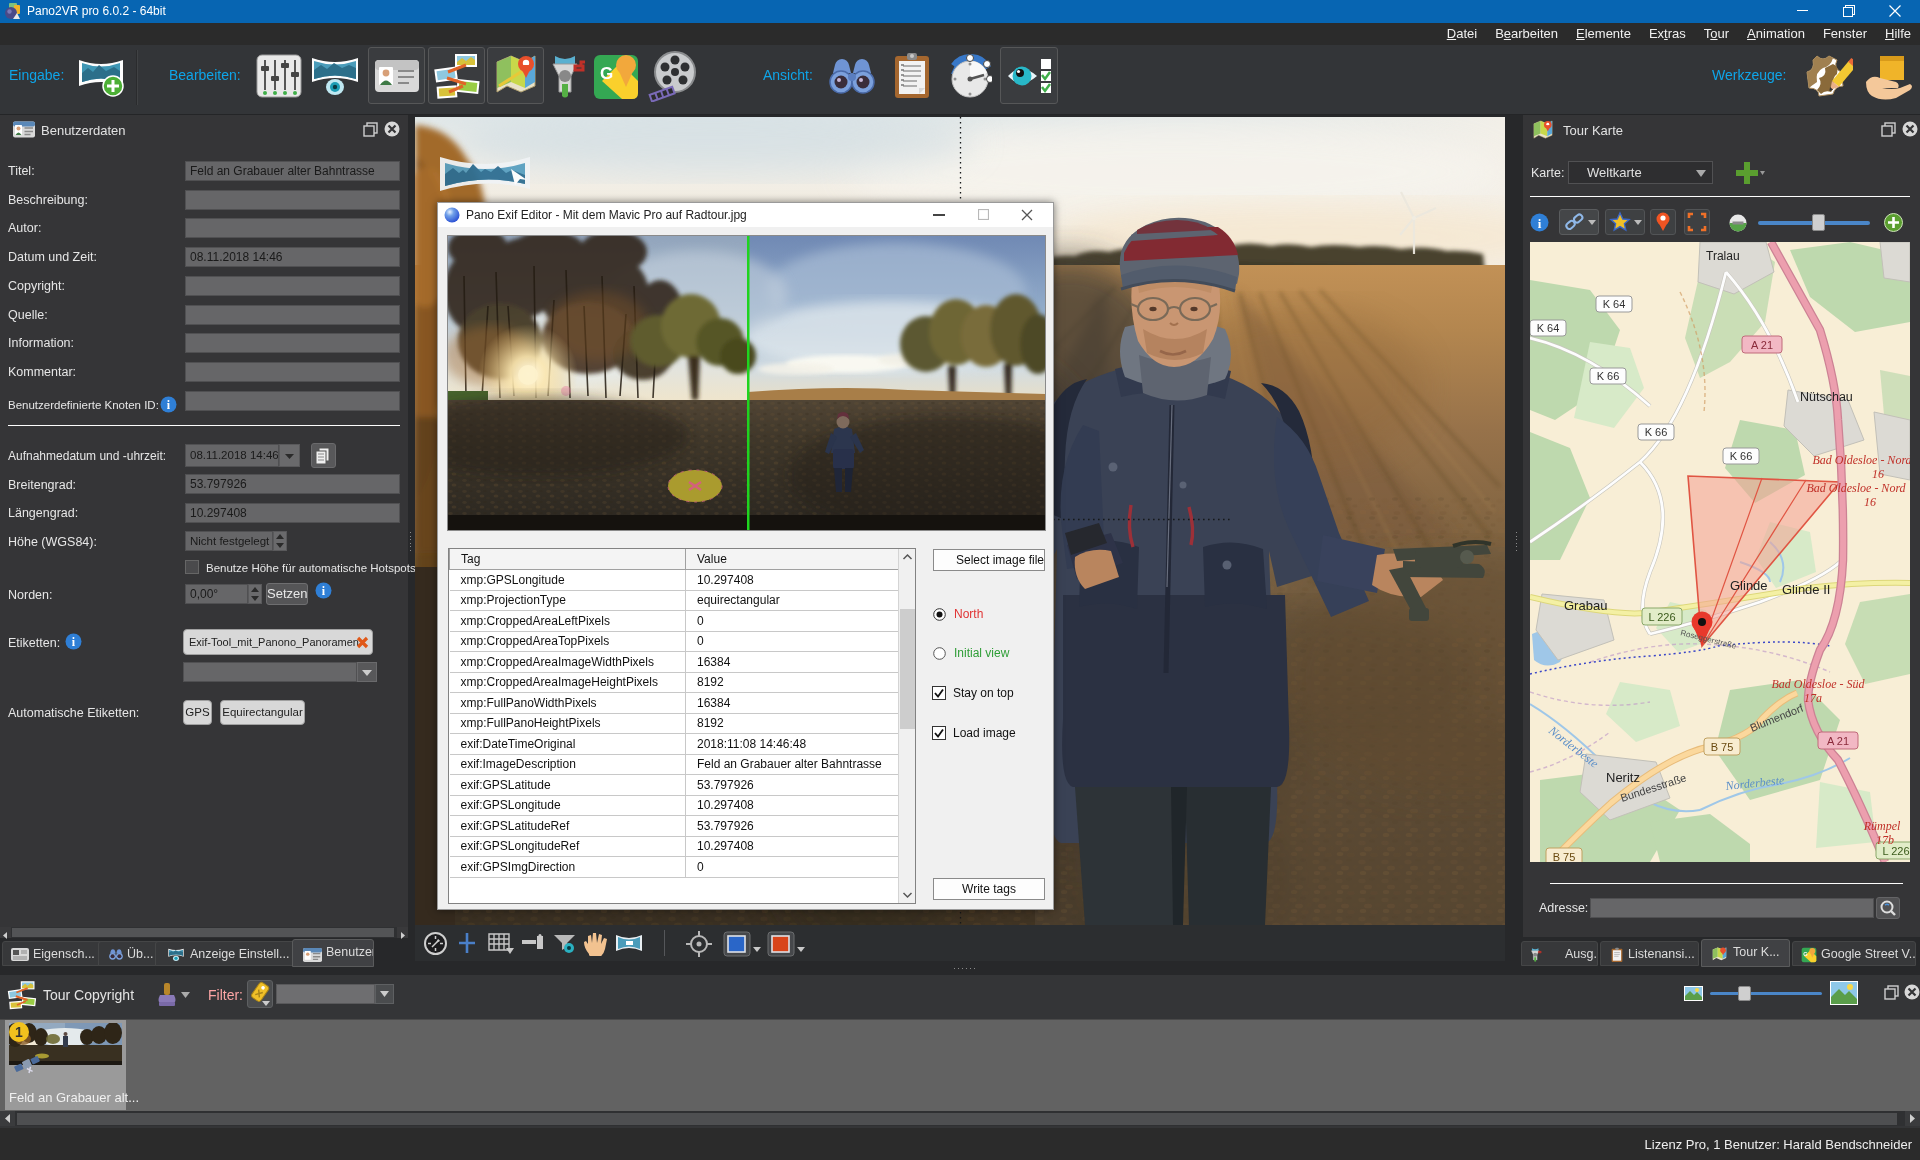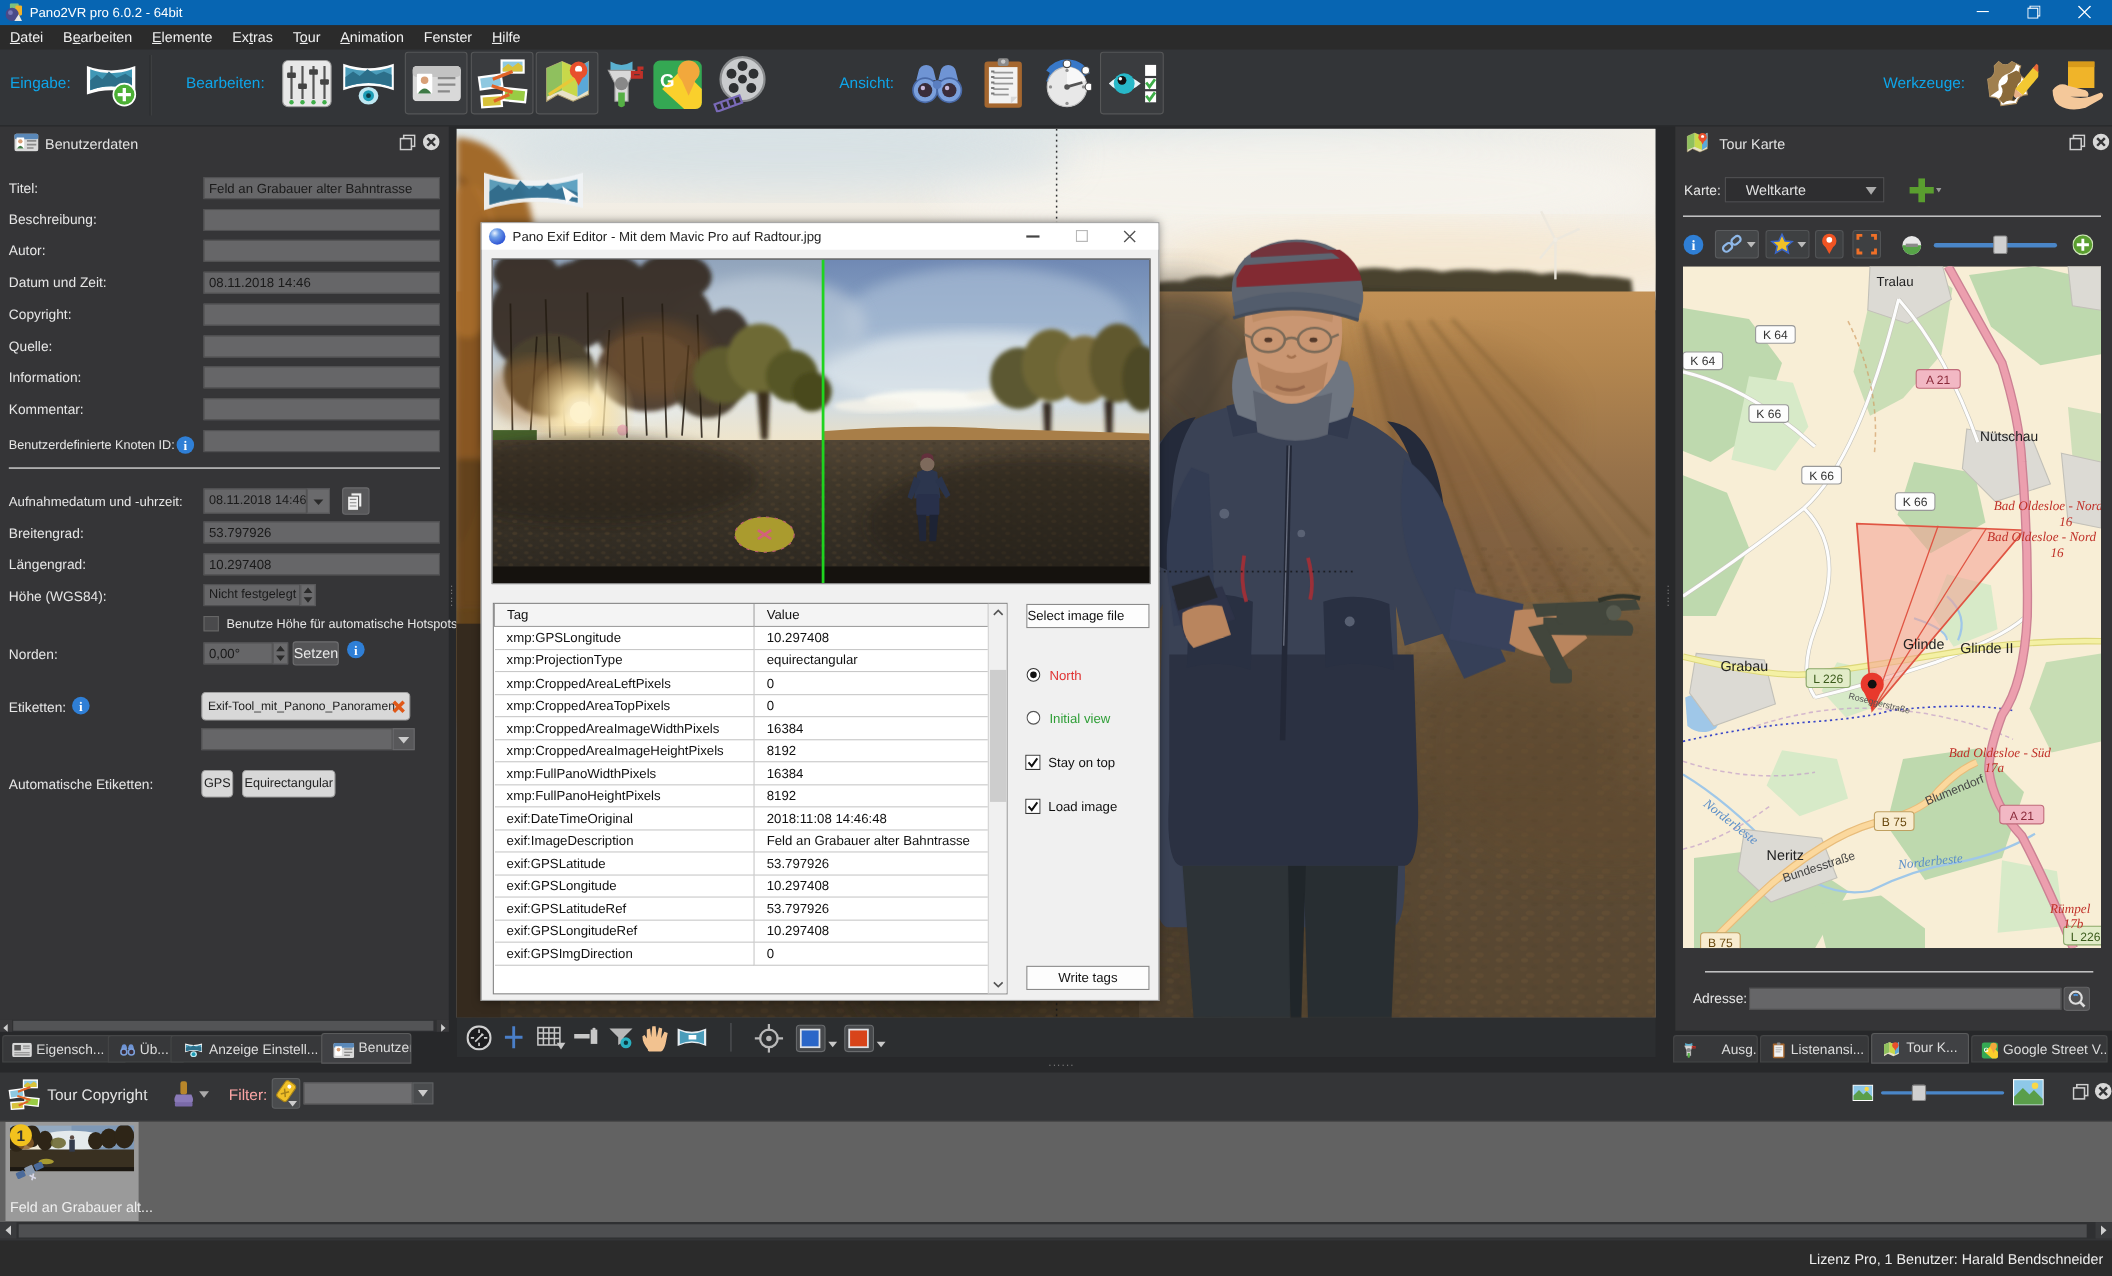--- a/index.html
+++ b/index.html
@@ -2,21 +2,21 @@
 <html><head>
 <meta charset="utf-8">
 <style>
   * { margin:0; padding:0; box-sizing:border-box; }
   html,body { width:1920px; height:1160px; overflow:hidden; background:#27282a;
     font-family:"Liberation Sans", sans-serif; }
   .abs { position:absolute; }
   #titlebar { left:0; top:0; width:1920px; height:23px; background:#0765b2; color:#fff;
     font-size:12px; line-height:23px; }
   #menubar { left:0; top:23px; width:1920px; height:32px; background:#2b2b2b; color:#f0f0f0;
-    font-size:13px; line-height:22px; border-bottom:1px solid #232323; }
+    font-size:13px; line-height:22px; border-bottom:1px solid #232323;text-align:right; }
   .mi { display:inline-block; margin:0 9px; }
   #toolbar { left:0; top:45px; width:1920px; height:70px; background:#333538;
     border-bottom:1px solid #242527; }
   .toollabel { position:absolute; top:22px; color:#0ea5e9; font-weight:normal; font-size:14px; }
   .tbtn { position:absolute; border:1px solid #565758; border-radius:3px; background:#3a3c3f; }
   #leftpanel { left:0; top:115px; width:408px; height:822px; background:#353537; }
   #centerarea { left:415px; top:117px; width:1090px; height:808px; background:#777; }
   #viewtoolbar { left:415px; top:925px; width:1090px; height:36px; background:#2c2e30; }
   #rightpanel { left:1523px; top:115px; width:397px; height:822px; background:#353537; }
   #dialog { left:437px; top:202px; width:617px; height:708px; background:#f0f0f0;
@@ -1306,21 +1306,21 @@
       <svg class="abs" style="left:3px;top:4px" width="11" height="8" viewBox="0 0 11 8">
           <path d="M1.5 6 L5.5 2 L9.5 6" stroke="#555" fill="none" stroke-width="1.5"></path>
         </svg>
       <div class="abs" style="left:1px;top:60px;width:15px;height:120px;background:#cdcdcd"></div>
       <svg class="abs" style="left:3px;bottom:4px" width="11" height="8" viewBox="0 0 11 8">
           <path d="M1.5 2 L5.5 6 L9.5 2" stroke="#555" fill="none" stroke-width="1.5"></path>
         </svg>
     </div>
   </div>
 
-  <div class="abs" style="left:495px;top:346px;width:112px;height:22px;background:#fdfdfd;border:1px solid #8a8a8a;font-size:12px;color:#111;text-align:left;line-height:20px">Select image file</div>
+  <div class="abs" style="left:495px;top:346px;width:112px;height:22px;background:#fdfdfd;border:1px solid #8a8a8a;font-size:12px;color:#111;text-align:right;line-height:20px">Select image file</div>
   <div class="abs" style="left:495px;top:404px">
     <svg width="13" height="13" viewBox="0 0 13 13">
         <circle cx="6.5" cy="6.5" r="5.8" fill="#fff" stroke="#333"></circle>
         <circle cx="6.5" cy="6.5" r="3" fill="#111"></circle>
       </svg>
     <span class="abs" style="left:21px;top:0;font-size:12px;color:#e03434;white-space:nowrap">North</span>
   </div>
   <div class="abs" style="left:495px;top:443px">
     <svg width="13" height="13" viewBox="0 0 13 13">
         <circle cx="6.5" cy="6.5" r="5.8" fill="#fff" stroke="#555"></circle>

